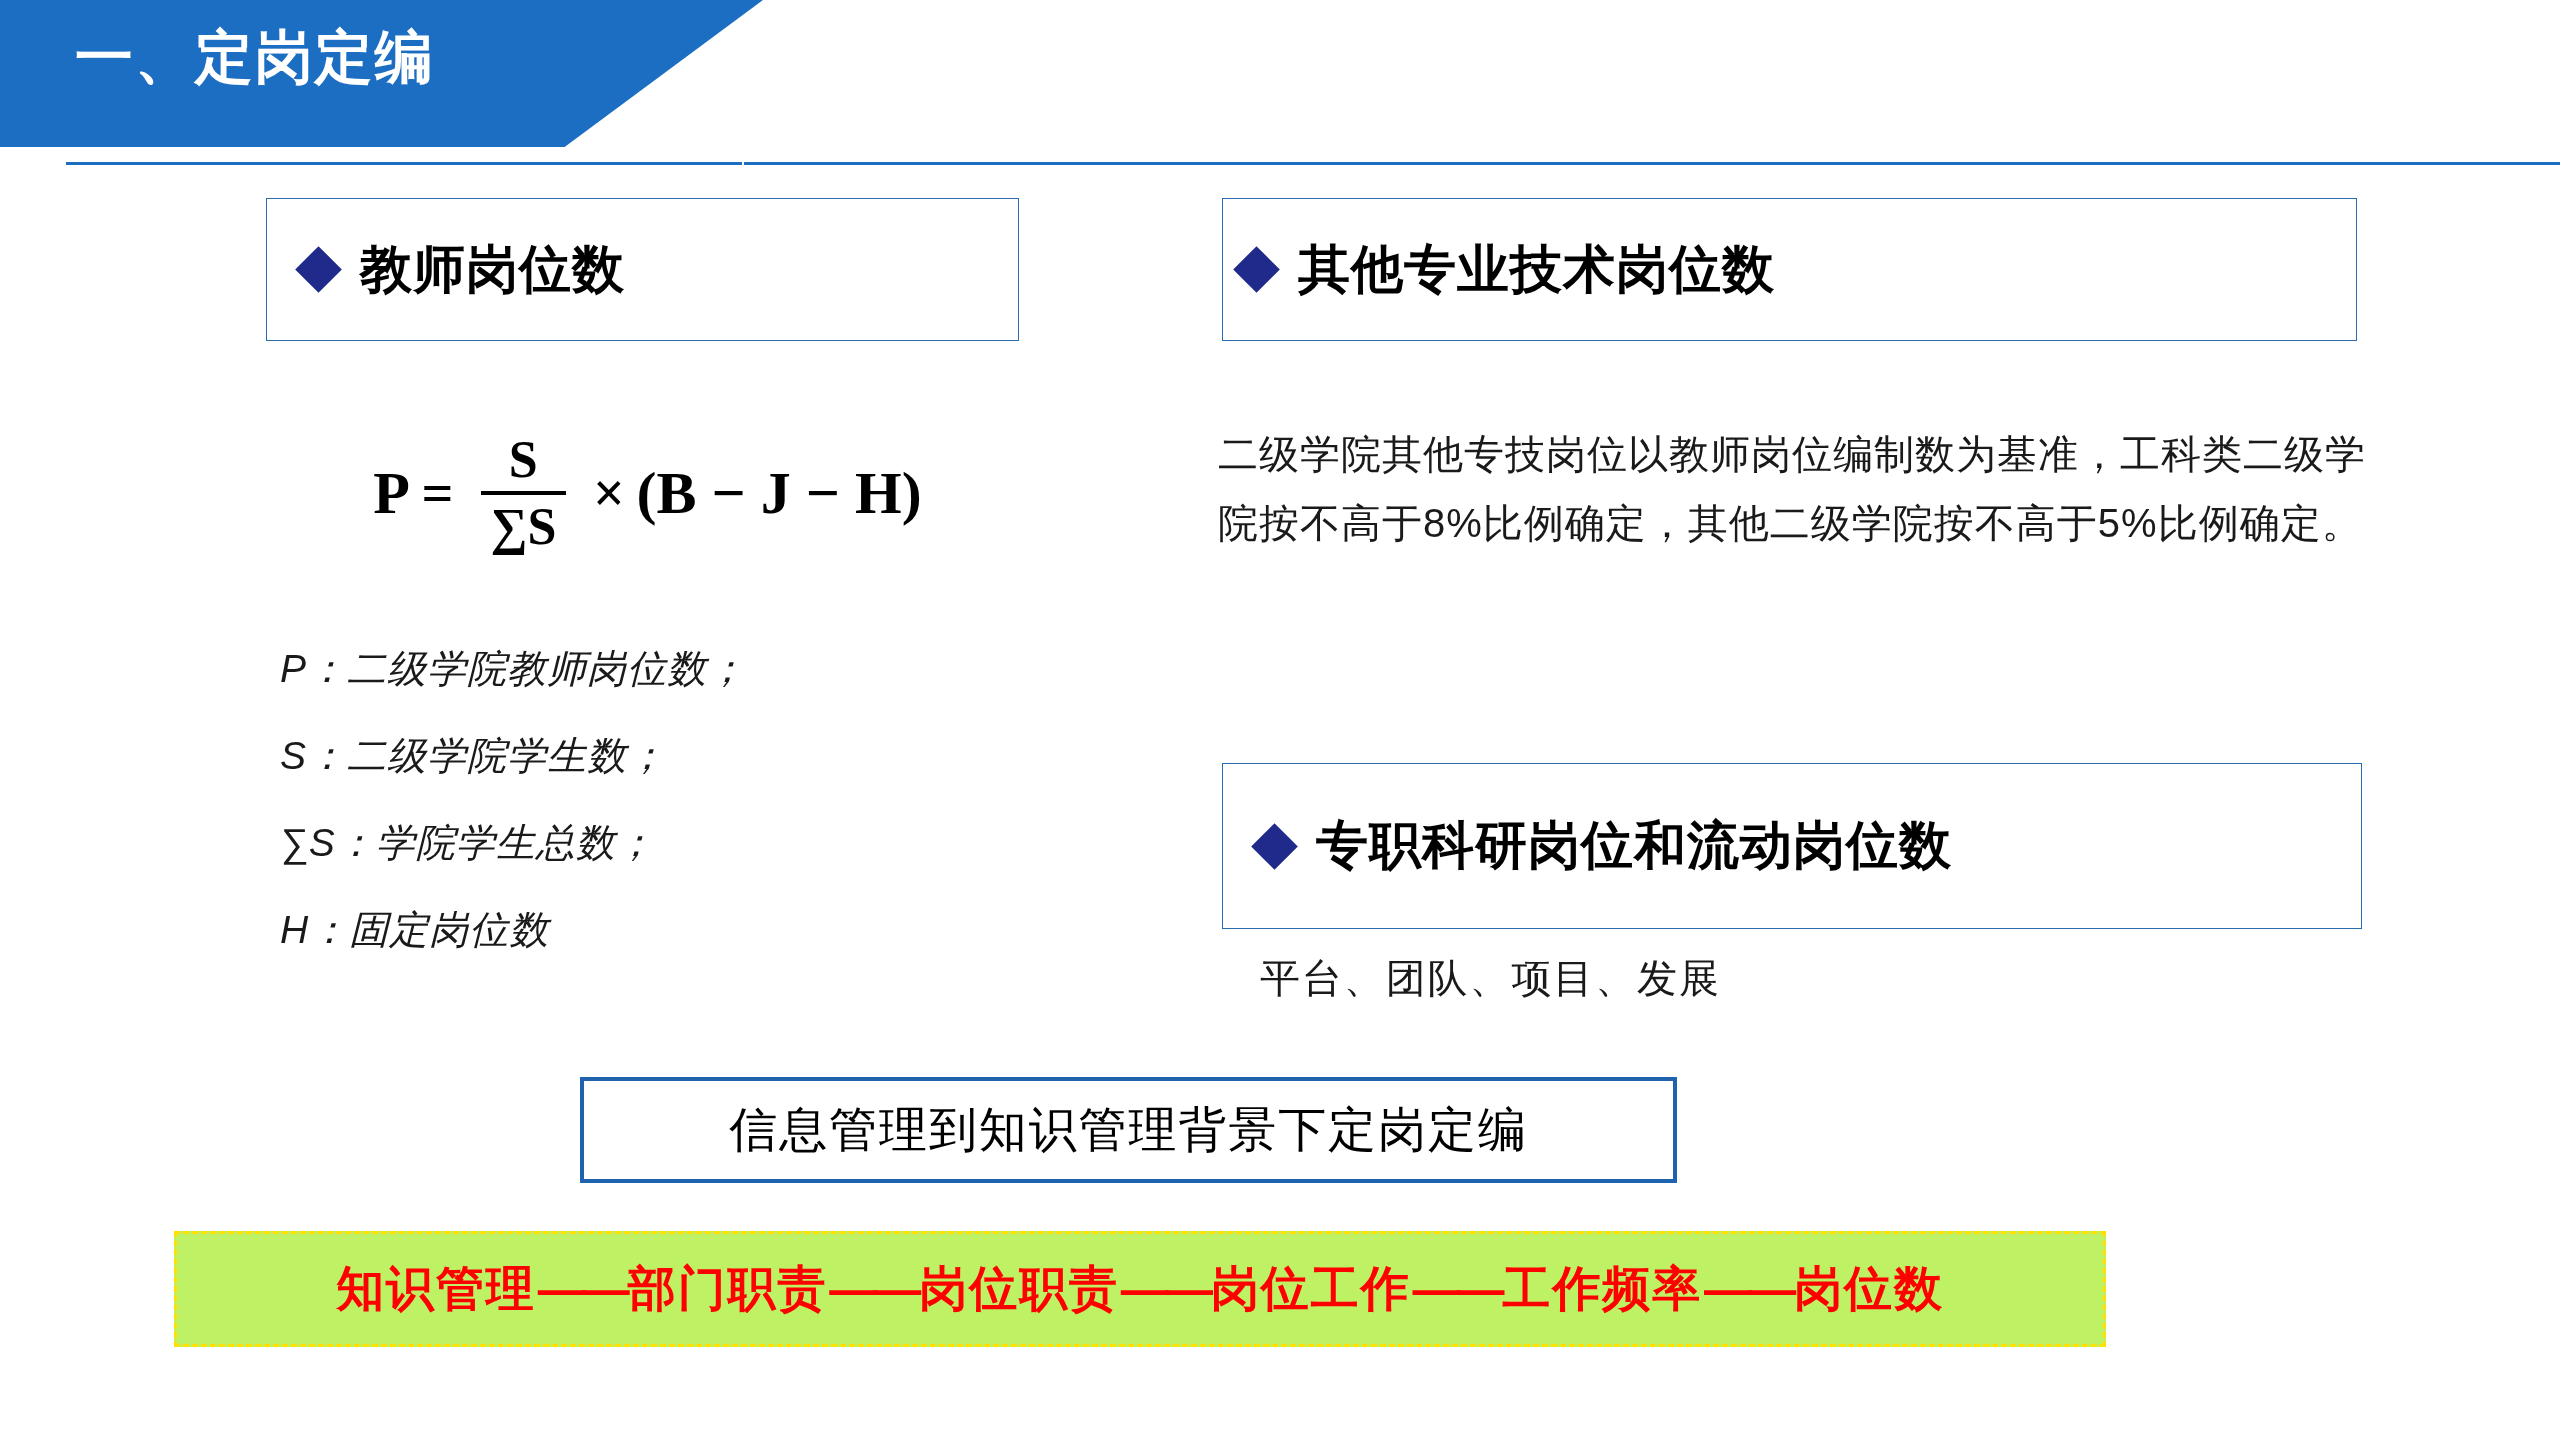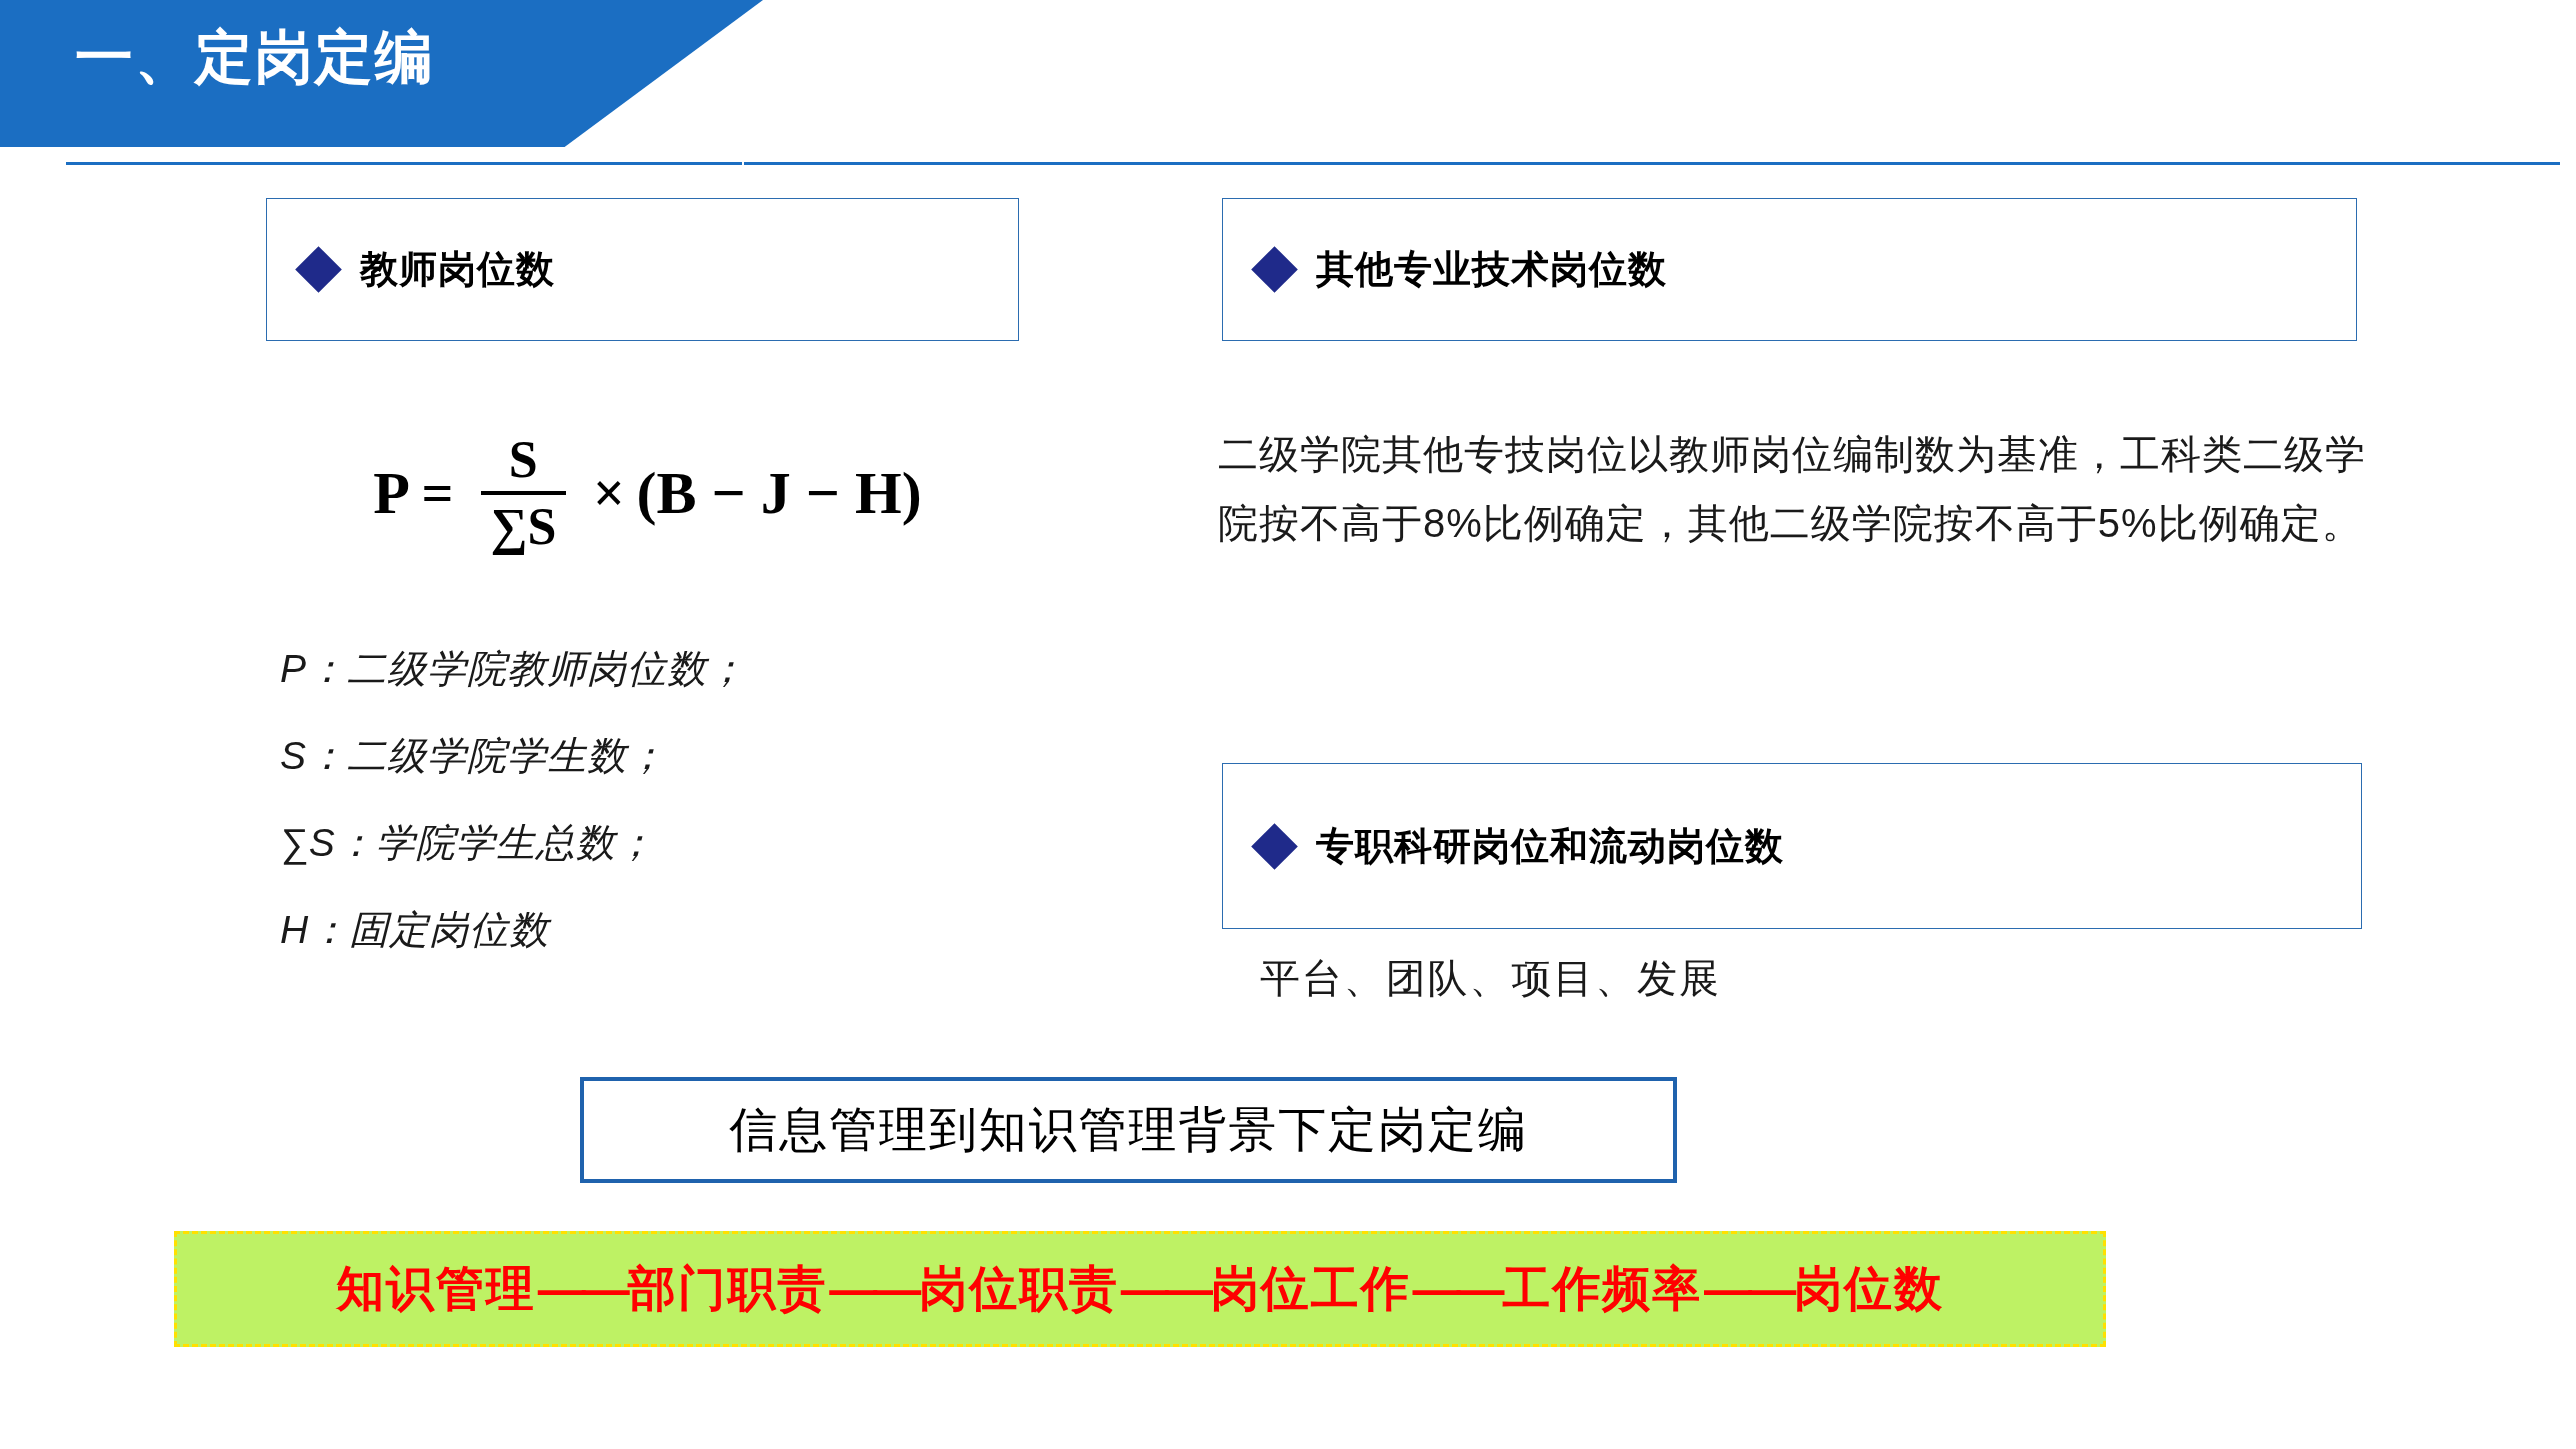--- a/index.html
+++ b/index.html
@@ -73,42 +73,42 @@
   .diamond {
     display: inline-block;
     width: 33px;
     height: 33px;
     background: #1f2a8a;
     transform: rotate(45deg);
     flex: 0 0 auto;
     margin-right: 25px;
   }
   .box-head .label {
-    font-size: 38px;
+    font-size: 52px;
     font-weight: bold;
     color: #000000;
     white-space: nowrap;
     letter-spacing: 1px;
   }
 
   
   #head-teacher {
     top: 198px;
     left: 266px;
     width: 753px;
     height: 143px;
     padding: 0 35px;
   }
   
   #head-other {
     top: 198px;
     left: 1222px;
     width: 1135px;
     height: 143px;
-    padding: 0 35px;
+    padding: 0 17px;
   }
   
   #head-research {
     top: 763px;
     left: 1222px;
     width: 1140px;
     height: 166px;
     padding: 0 35px;
   }
 

